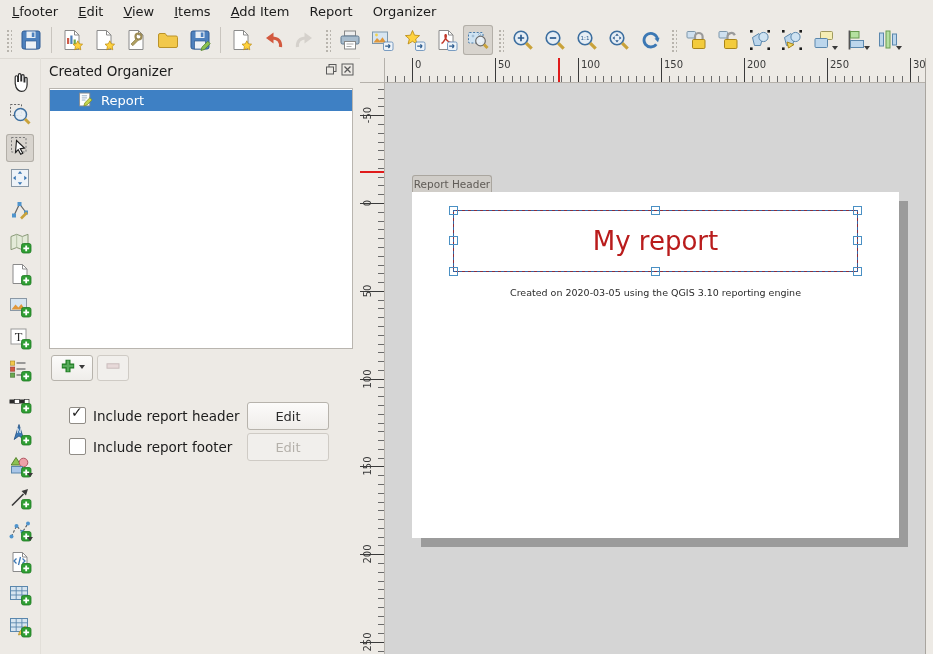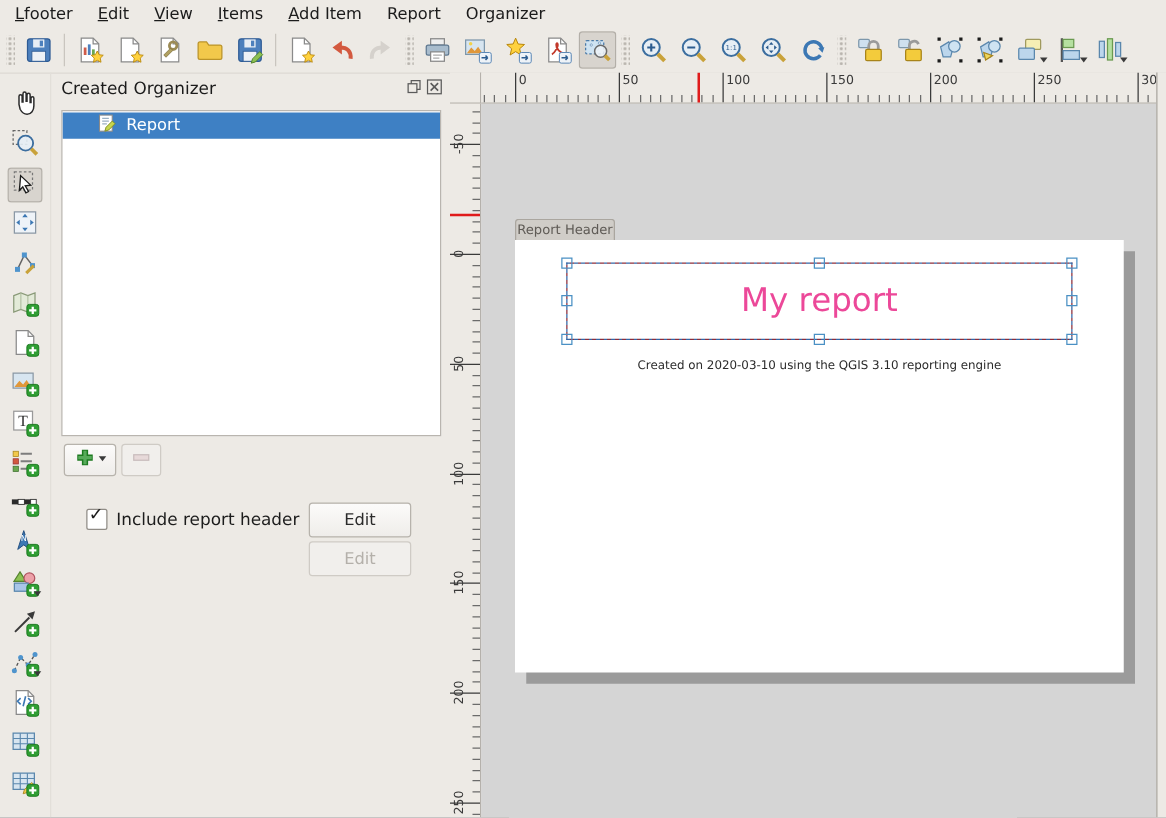--- a/index.html
+++ b/index.html
@@ -87,21 +87,21 @@
   .sel-edge{position:absolute;}
   .sel-edge.e-top{left:0;right:0;top:0;height:1px;background:repeating-linear-gradient(90deg,#3465a4 0 3px,#8b2e3c 3px 6px);}
   .sel-edge.e-bottom{left:0;right:0;bottom:0;height:1px;background:repeating-linear-gradient(90deg,#3465a4 0 3px,#8b2e3c 3px 6px);}
   .sel-edge.e-left{top:0;bottom:0;left:0;width:1px;background:repeating-linear-gradient(0deg,#3465a4 0 3px,#8b2e3c 3px 6px);}
   .sel-edge.e-right{top:0;bottom:0;right:0;width:1px;background:repeating-linear-gradient(0deg,#3465a4 0 3px,#8b2e3c 3px 6px);}
   .handle{position:absolute;width:9px;height:9px;border:1.5px solid #4a90c4;box-sizing:border-box;background:transparent;}
   .h-tl{left:-4px;top:-4px;} .h-tm{left:198px;top:-4px;} .h-tr{right:-4px;top:-4px;}
   .h-ml{left:-4px;top:26px;} .h-mr{right:-4px;top:26px;}
   .h-bl{left:-4px;bottom:-4px;} .h-bm{left:198px;bottom:-4px;} .h-br{right:-4px;bottom:-4px;}
   #label-title{position:absolute;left:0;right:0;top:0;bottom:0;display:flex;align-items:center;justify-content:center;
-               font-size:26px;color:#ec4899;}
+               font-size:26px;color:#b91c1c;}
   #page-subtitle{position:absolute;left:0;right:0;top:95px;text-align:center;font-size:9.5px;color:#2b2b2b;}
 </style>
 </head>
 <body>
 
 <div id="app">
 
   <div id="menubar">
       <div class="menu-item"><span class="mnemonic">L</span><span>footer</span></div>
       <div class="menu-item"><span class="mnemonic">E</span><span>dit</span></div>
@@ -572,20 +572,26 @@
     </div>
 
     <div class="check-row" id="check-row-header">
       <span class="checkbox checked" id="header-checkbox">
         <span class="checkmark">✓</span>
       </span>
       <span>Include report header</span>
     </div>
     <div class="edit-btn" id="header-edit-btn">Edit</div>
 
+    <div class="check-row" id="check-row-footer">
+      <span class="checkbox" id="footer-checkbox">
+        
+      </span>
+      <span>Include report footer</span>
+    </div>
     <div class="edit-btn disabled" id="footer-edit-btn">Edit</div>
   </div>
 
   <div id="workspace">
     <div id="ruler-corner"></div>
     <div id="h-ruler">
       <div id="h-marker"></div>
     <div class="tick-h" style="left: 2.1px;"></div>
         <div class="tick-h" style="left: 10.4px;"></div>
         <div class="tick-h" style="left: 18.7px;"></div>
@@ -745,19 +751,19 @@
           <div id="label-title">My report</div>
           <div class="handle h-tl"></div>
           <div class="handle h-tm"></div>
           <div class="handle h-tr"></div>
           <div class="handle h-ml"></div>
           <div class="handle h-mr"></div>
           <div class="handle h-bl"></div>
           <div class="handle h-bm"></div>
           <div class="handle h-br"></div>
         </div>
-        <div id="page-subtitle">Created on 2020-03-10 using the QGIS 3.10 reporting engine</div>
+        <div id="page-subtitle">Created on 2020-03-05 using the QGIS 3.10 reporting engine</div>
       </div>
     </div>
     <div id="right-gutter"></div>
   </div>
 
 </div>
 
 </body></html>

